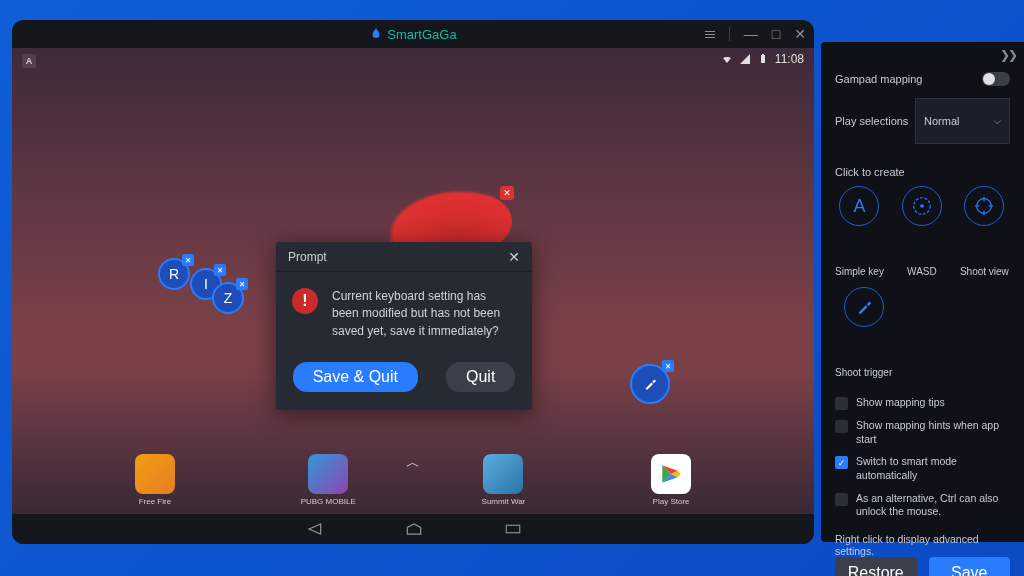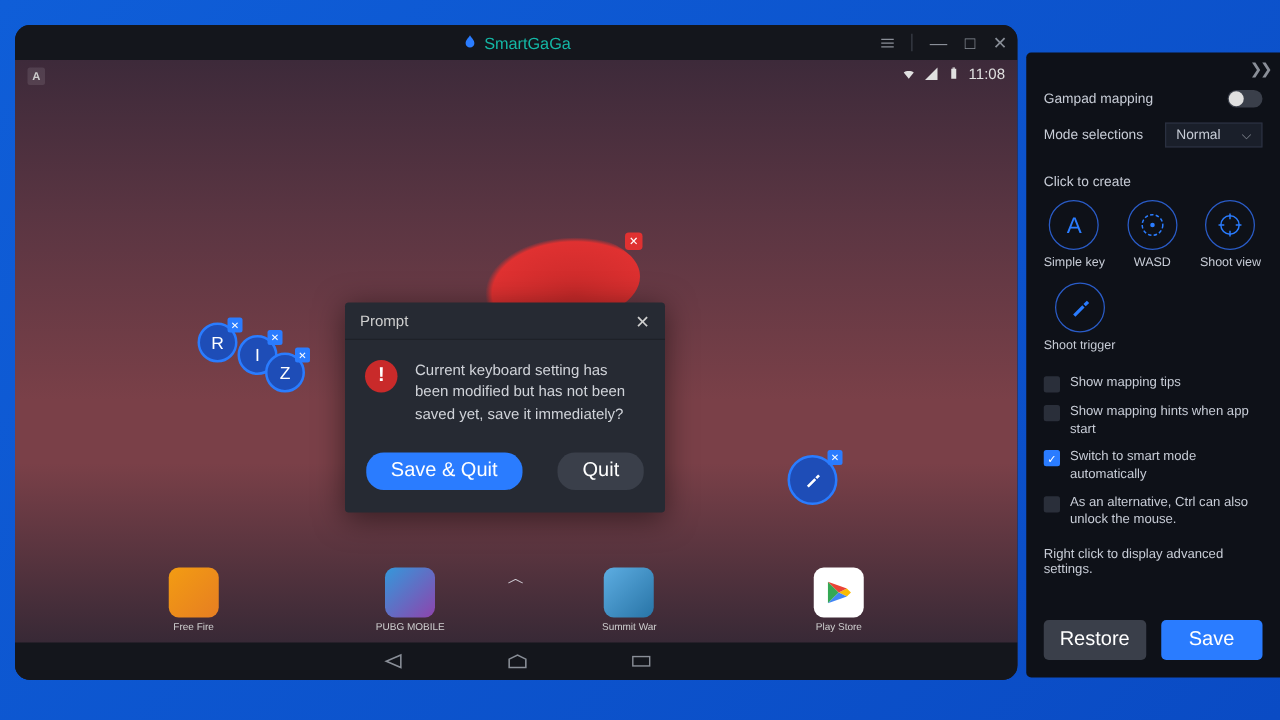--- a/index.html
+++ b/index.html
@@ -50,29 +50,29 @@
   .dialog-actions { display: flex; justify-content: center; gap: 28px; padding: 14px 0 18px 0; }
   .btn { padding: 6px 20px; border-radius: 14px; font-size: 16px; cursor: pointer; border: none; color: #fff; }
   .btn-primary { background: #2a7cff; }
   .btn-secondary { background: #3a3f4a; }
   .side-panel { position: absolute; top: 42px; right: 0; width: 203px; height: 500px; background: #0e1118; border-radius: 4px 0 0 4px; padding: 14px 14px 14px 14px; color: #c7ccd6; font-size: 11px; display: flex; flex-direction: column; }
   .side-collapse { position: absolute; top: 6px; right: 8px; color: #8a8f98; font-size: 12px; letter-spacing: -2px; }
   .row { display: flex; align-items: center; justify-content: space-between; margin-bottom: 12px; }
   .row-label { color: #c7ccd6; }
   .toggle { width: 28px; height: 14px; background: #3a3f4a; border-radius: 7px; position: relative; }
   .toggle::after { content: ""; position: absolute; top: 1px; left: 1px; width: 12px; height: 12px; background: #e0e0e0; border-radius: 50%; }
-  .select-box { background: #1a1f2a; border: 1px solid #2a3040; padding: 3px 8px; width: 78px; display: flex; align-items: center; justify-content: space-between; font-size: 11px; cursor: pointer; }
+  .select-box { background: #1a1f2a; border: 1px solid #2a3040; padding: 16px 8px; width: 95px; display: flex; align-items: center; justify-content: space-between; font-size: 11px; cursor: pointer; }
   .select-box .chev { font-size: 10px; color: #8a8f98; }
   .section-label { color: #c7ccd6; margin: 10px 0 8px 0; }
   .create-grid { display: flex; gap: 18px; margin-bottom: 10px; }
   .create-item { display: flex; flex-direction: column; align-items: center; gap: 5px; cursor: pointer; }
   .create-circle { width: 40px; height: 40px; border-radius: 50%; border: 1.5px solid #2a5cc8; display: flex; align-items: center; justify-content: center; color: #2a7cff; }
   .create-circle svg { width: 22px; height: 22px; }
   .create-circle .letter { font-size: 18px; font-weight: 400; }
-  .create-label { font-size: 10px; color: #c7ccd6; text-align: right; }
+  .create-label { font-size: 10px; color: #c7ccd6; text-align: right; margin-top: 35px; }
   .create-row2 { margin-bottom: 14px; }
   .checklist { display: flex; flex-direction: column; gap: 9px; margin-top: 4px; }
   .check-row { display: flex; align-items: flex-start; gap: 8px; cursor: pointer; }
   .check-box { width: 13px; height: 13px; background: #2a2f3a; border-radius: 2px; flex-shrink: 0; margin-top: 1px; }
   .check-box.checked { background: #2a7cff; display: flex; align-items: center; justify-content: center; color: #fff; font-size: 9px; }
   .check-label { font-size: 10.5px; color: #c7ccd6; line-height: 1.3; }
   .hint { font-size: 10.5px; color: #c7ccd6; margin-top: 14px; }
   .panel-actions { display: flex; gap: 12px; margin-top: auto; }
   .panel-actions .btn { flex: 1; border-radius: 4px; padding: 7px 0; text-align: center; }
 </style>
@@ -200,21 +200,21 @@
 
 <div class="side-panel">
   <div class="side-collapse">❯❯</div>
 
   <div class="row" style="margin-top:16px;">
     <span class="row-label">Gampad mapping</span>
     <div class="toggle"></div>
   </div>
 
   <div class="row">
-    <span class="row-label">Mode selections</span>
+    <span class="row-label">Play selections</span>
     <div class="select-box">
       <span>Normal</span>
       <span class="chev">⌵</span>
     </div>
   </div>
 
   <div class="section-label">Click to create</div>
 
   <div class="create-grid">
     <div class="create-item">

